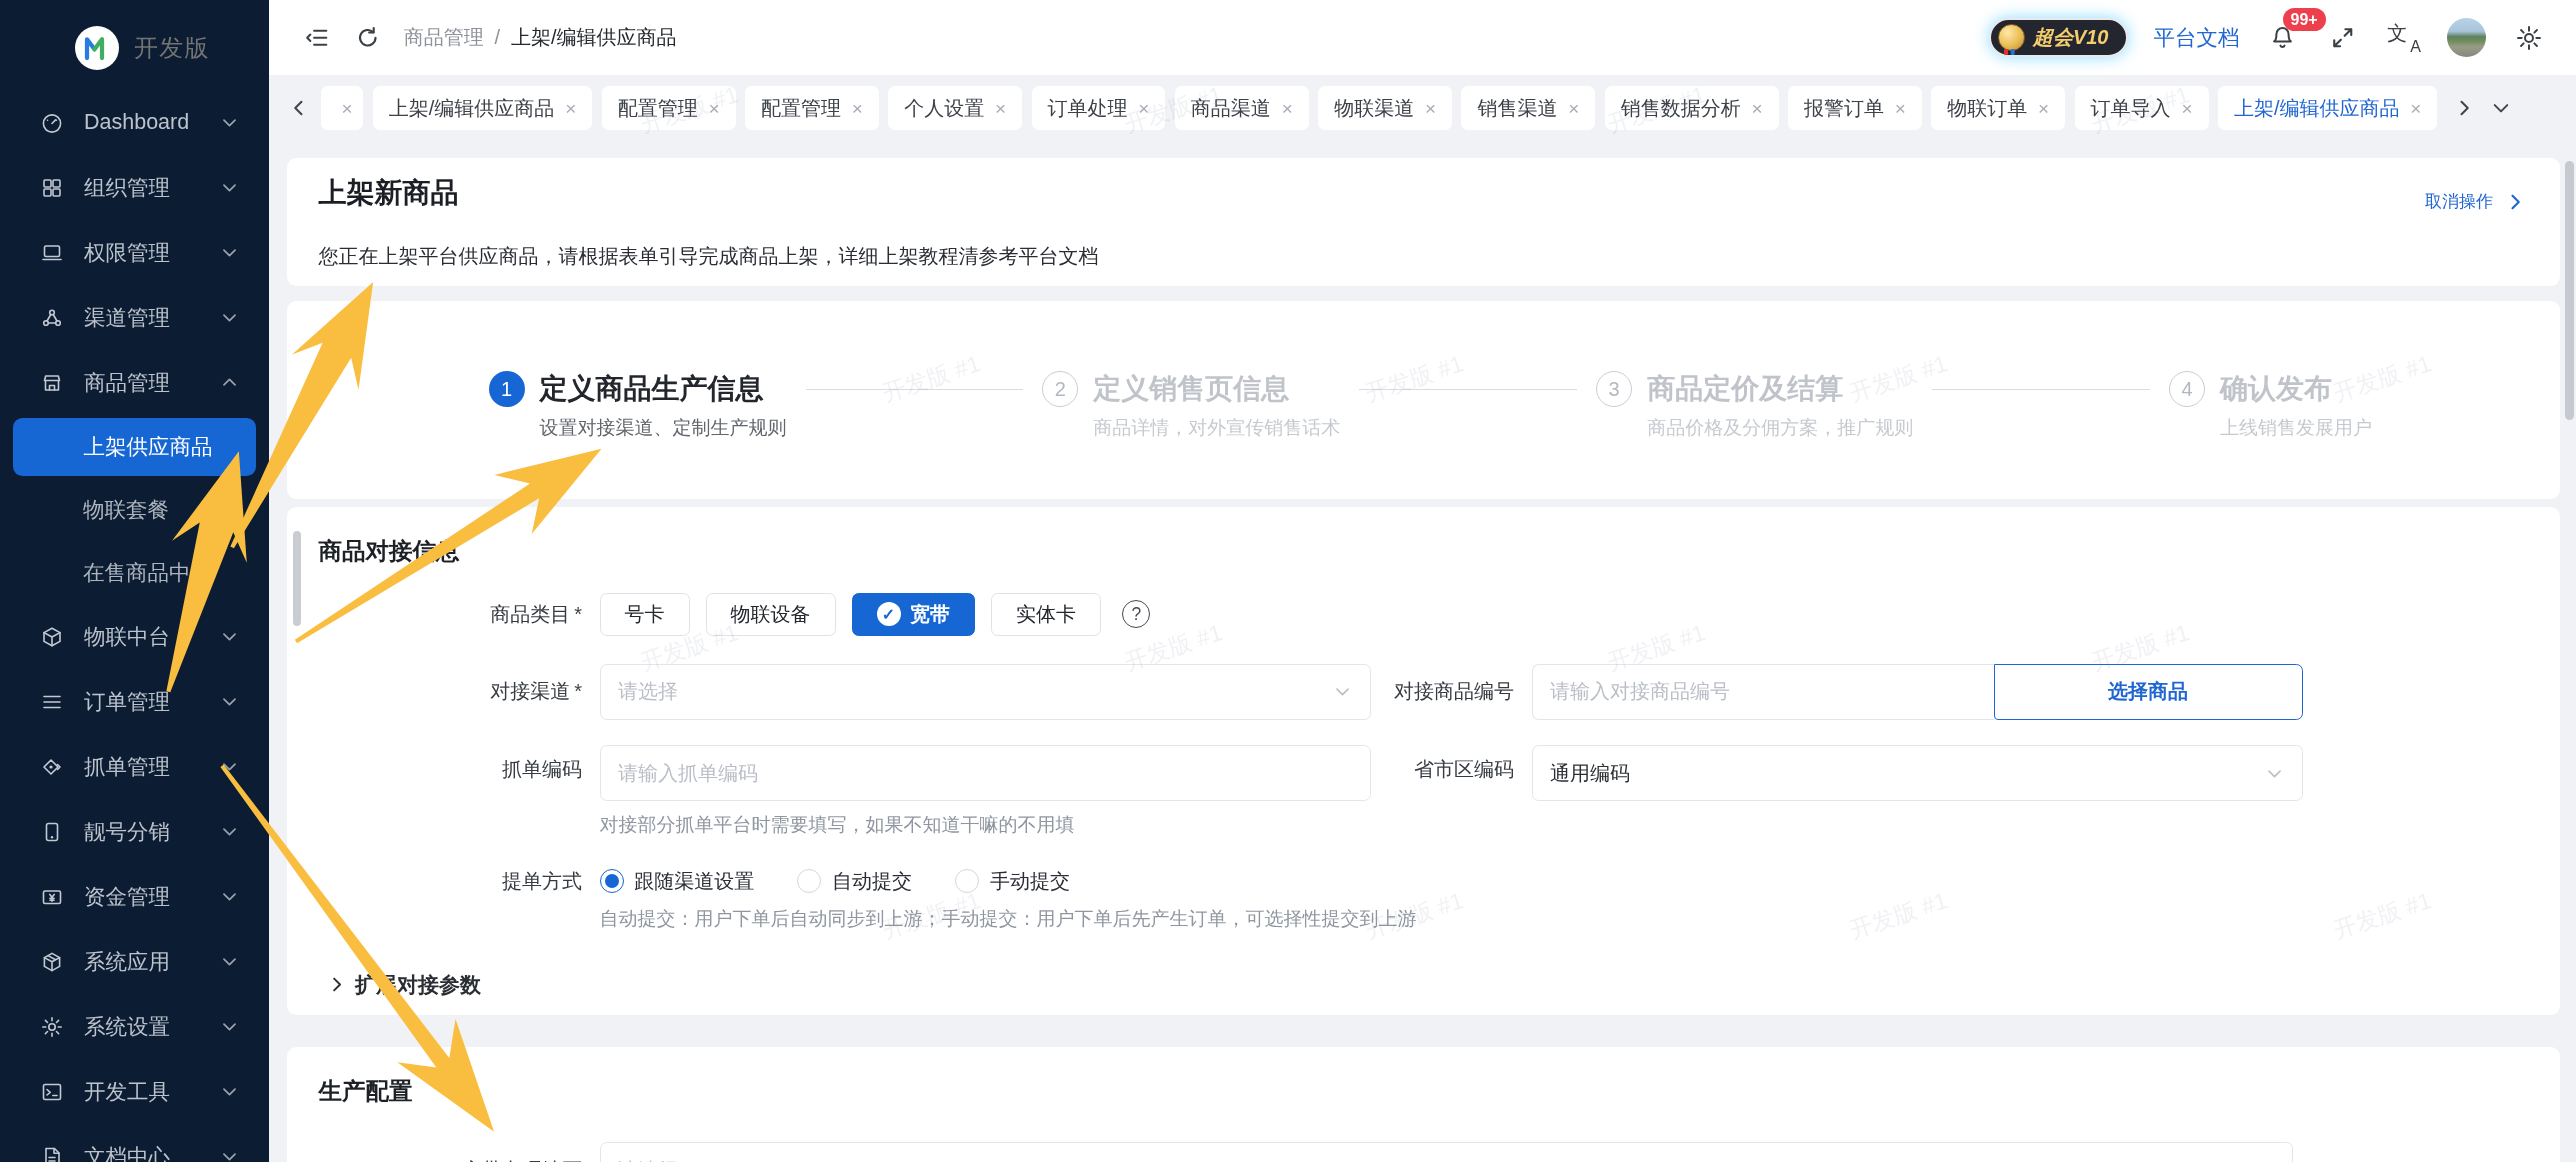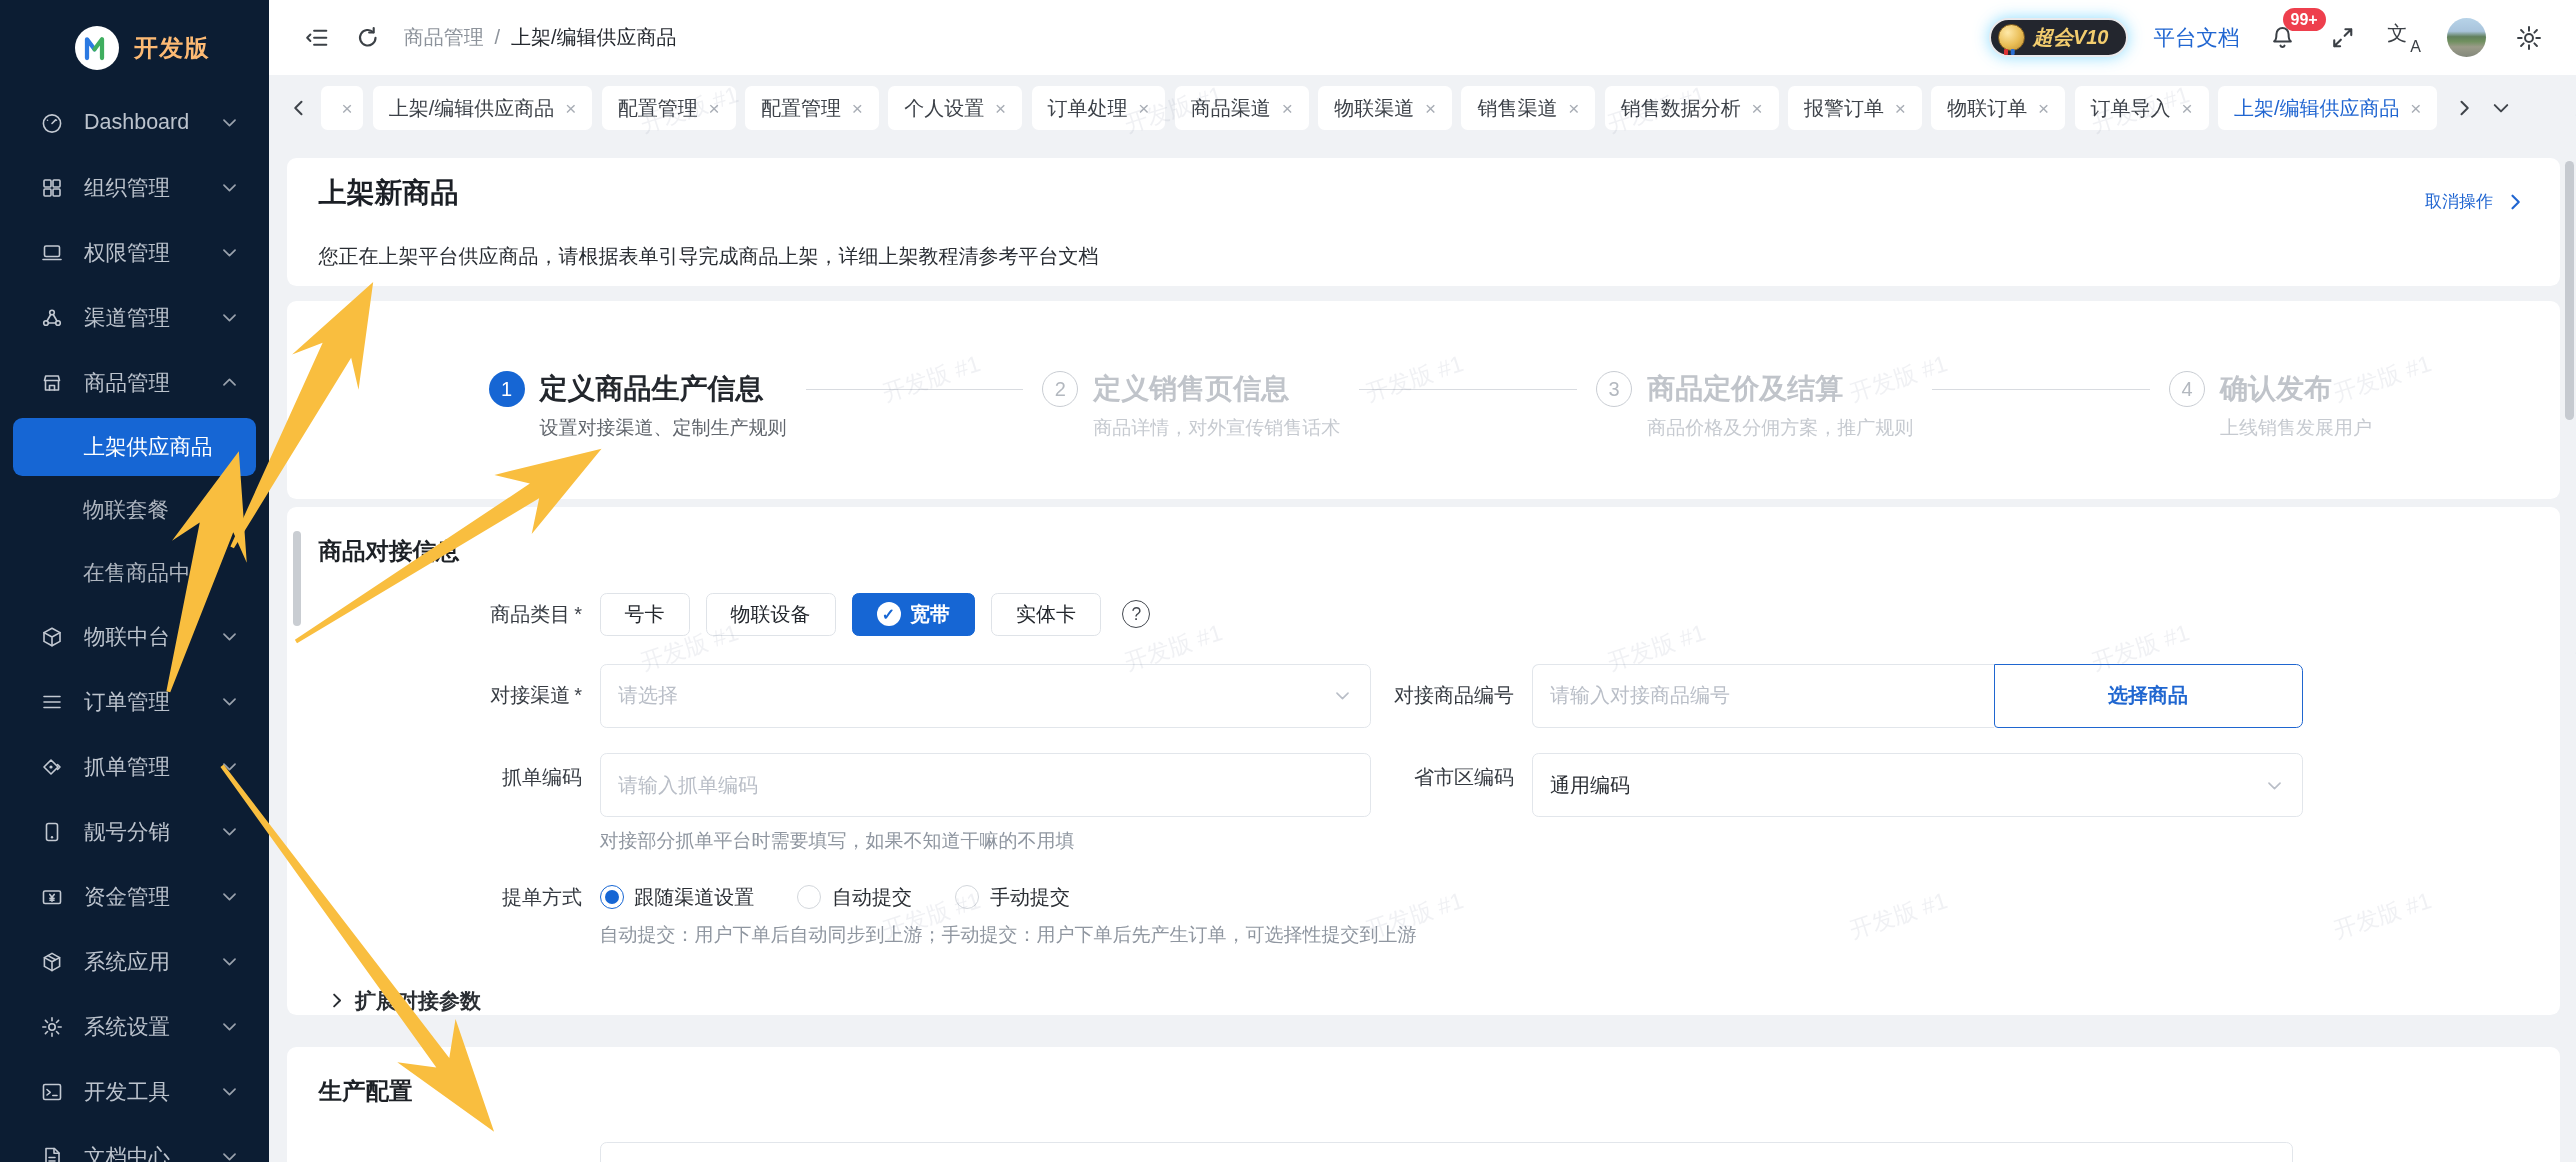--- a/index.html
+++ b/index.html
@@ -6,21 +6,21 @@
   html,body { width:2576px; height:1162px; overflow:hidden;
     font-family:"Liberation Sans","DejaVu Sans",sans-serif; background:#f0f2f5; }
   .app { display:flex; width:100%; height:100%; position:relative; }
 
   
   .sidebar { width:269px; height:100%; background:#0c1d33; flex:0 0 269px;
     display:flex; flex-direction:column; position:relative; z-index:5; }
   .logo-row { display:flex; align-items:center; gap:15px; padding:20px 0 0 75px; height:75px; }
   .logo-circle { width:44px; height:44px; border-radius:50%; background:#fff;
     display:flex; align-items:center; justify-content:center; }
-  .logo-text { color:#fdba74; font-size:24px; font-weight:bold; letter-spacing:1.3px; }
+  .logo-text { color:#737373; font-size:24px; font-weight:normal; letter-spacing:1.3px; }
   .side-menu { margin-top:15px; flex:1; overflow:hidden; }
   .side-item { height:65px; display:flex; align-items:center; padding:0 30px 0 38px;
     color:#bcc3cd; font-size:21.5px; cursor:pointer; }
   .side-item .s-icon { width:27px; height:27px; margin-right:19px; display:flex;
     align-items:center; justify-content:center; color:#c3c9d2; }
   .side-item .s-label { flex:1; }
   .side-item .s-chev { color:#9aa2ad; display:flex; }
   .sub-item { height:63px; display:flex; align-items:center; padding-left:83px;
     color:#aeb5bf; font-size:21.5px; cursor:pointer; }
   .sub-item.active { background:#1666d4; color:#fff; margin:2.7px 13.4px;
@@ -94,21 +94,21 @@
   .cat-btn { height:43px; border:1.3px solid #dfe3e8; border-radius:6.7px; background:#fff;
     display:flex; align-items:center; justify-content:center; padding:0 24px; font-size:20px;
     color:#23272d; cursor:pointer; gap:9.4px; }
   .cat-btn.selected { background:#1666d4; border-color:#1666d4; color:#fff; font-weight:bold; }
   .check-disc { width:24px; height:24px; background:#fff; border-radius:50%; color:#1666d4;
     display:flex; align-items:center; justify-content:center; font-size:16px; font-weight:bold; }
   .help-circle { width:28px; height:28px; border:1.7px solid #43484f; border-radius:50%;
     color:#43484f; font-size:17.5px; display:flex; align-items:center; justify-content:center;
     margin-left:5.4px; cursor:pointer; }
   .input-row { margin-top:28px; }
-  .ibox { height:64px; border:1.3px solid #e2e6eb; border-radius:6.7px; background:#fff;
+  .ibox { height:56px; border:1.3px solid #e2e6eb; border-radius:6.7px; background:#fff;
     display:flex; align-items:center; padding:0 17.5px; font-size:20px; color:#2a2e34; }
   .ibox input { border:none; outline:none; flex:1; font-size:20px; color:#2a2e34;
     font-family:inherit; background:transparent; }
   .ibox input::placeholder { color:#b9bec7; }
   .ibox .chev { margin-left:auto; color:#b9bec7; display:flex; }
   .ibox.select { cursor:pointer; }
   .placeholder { color:#b9bec7; }
   .combo { display:flex; align-items:stretch; }
   .combo .ibox { flex:1; border-radius:6.7px 0 0 6.7px; border-right:none; }
   .pick-btn { width:309px; border:1.7px solid #1f66d0; border-radius:0 6.7px 6.7px 4px;

